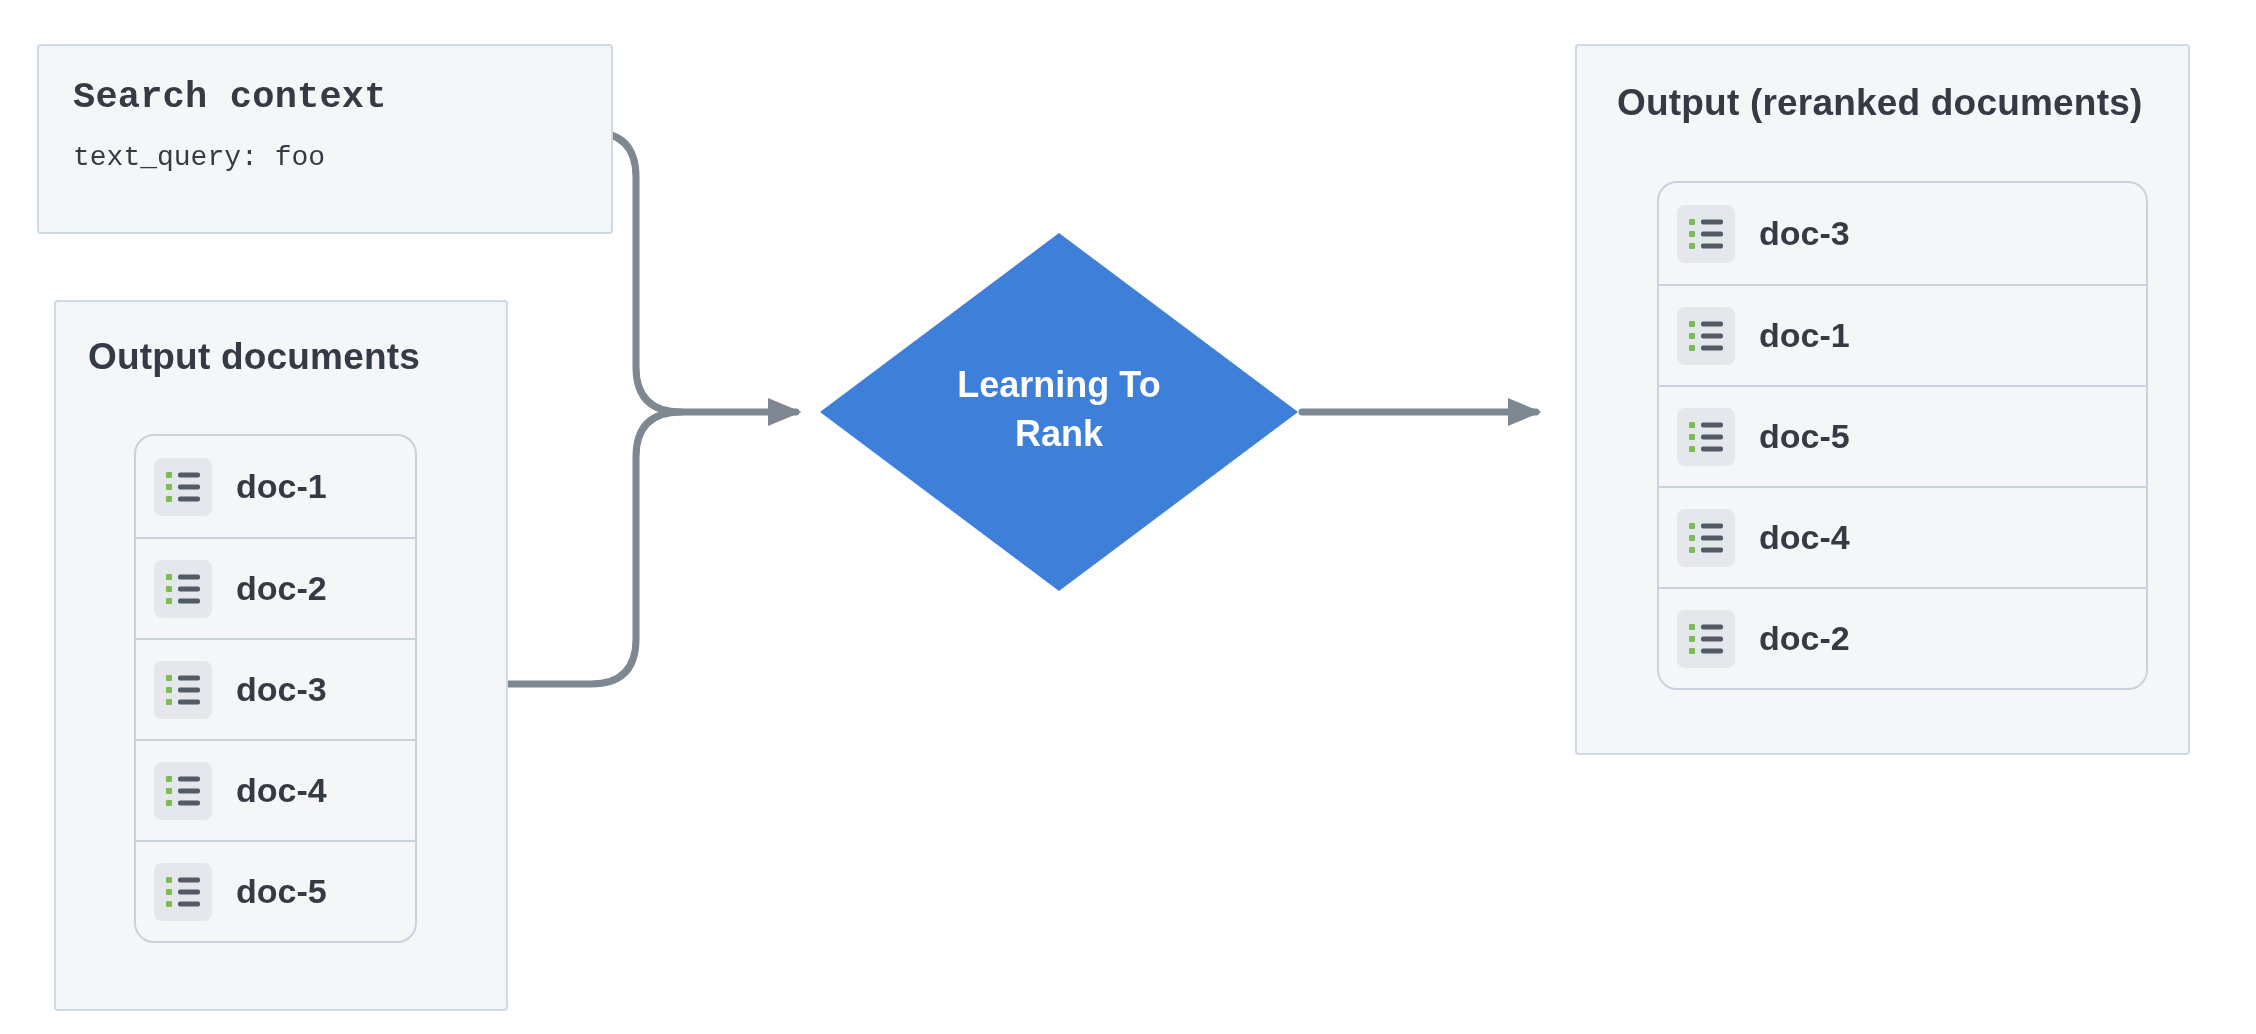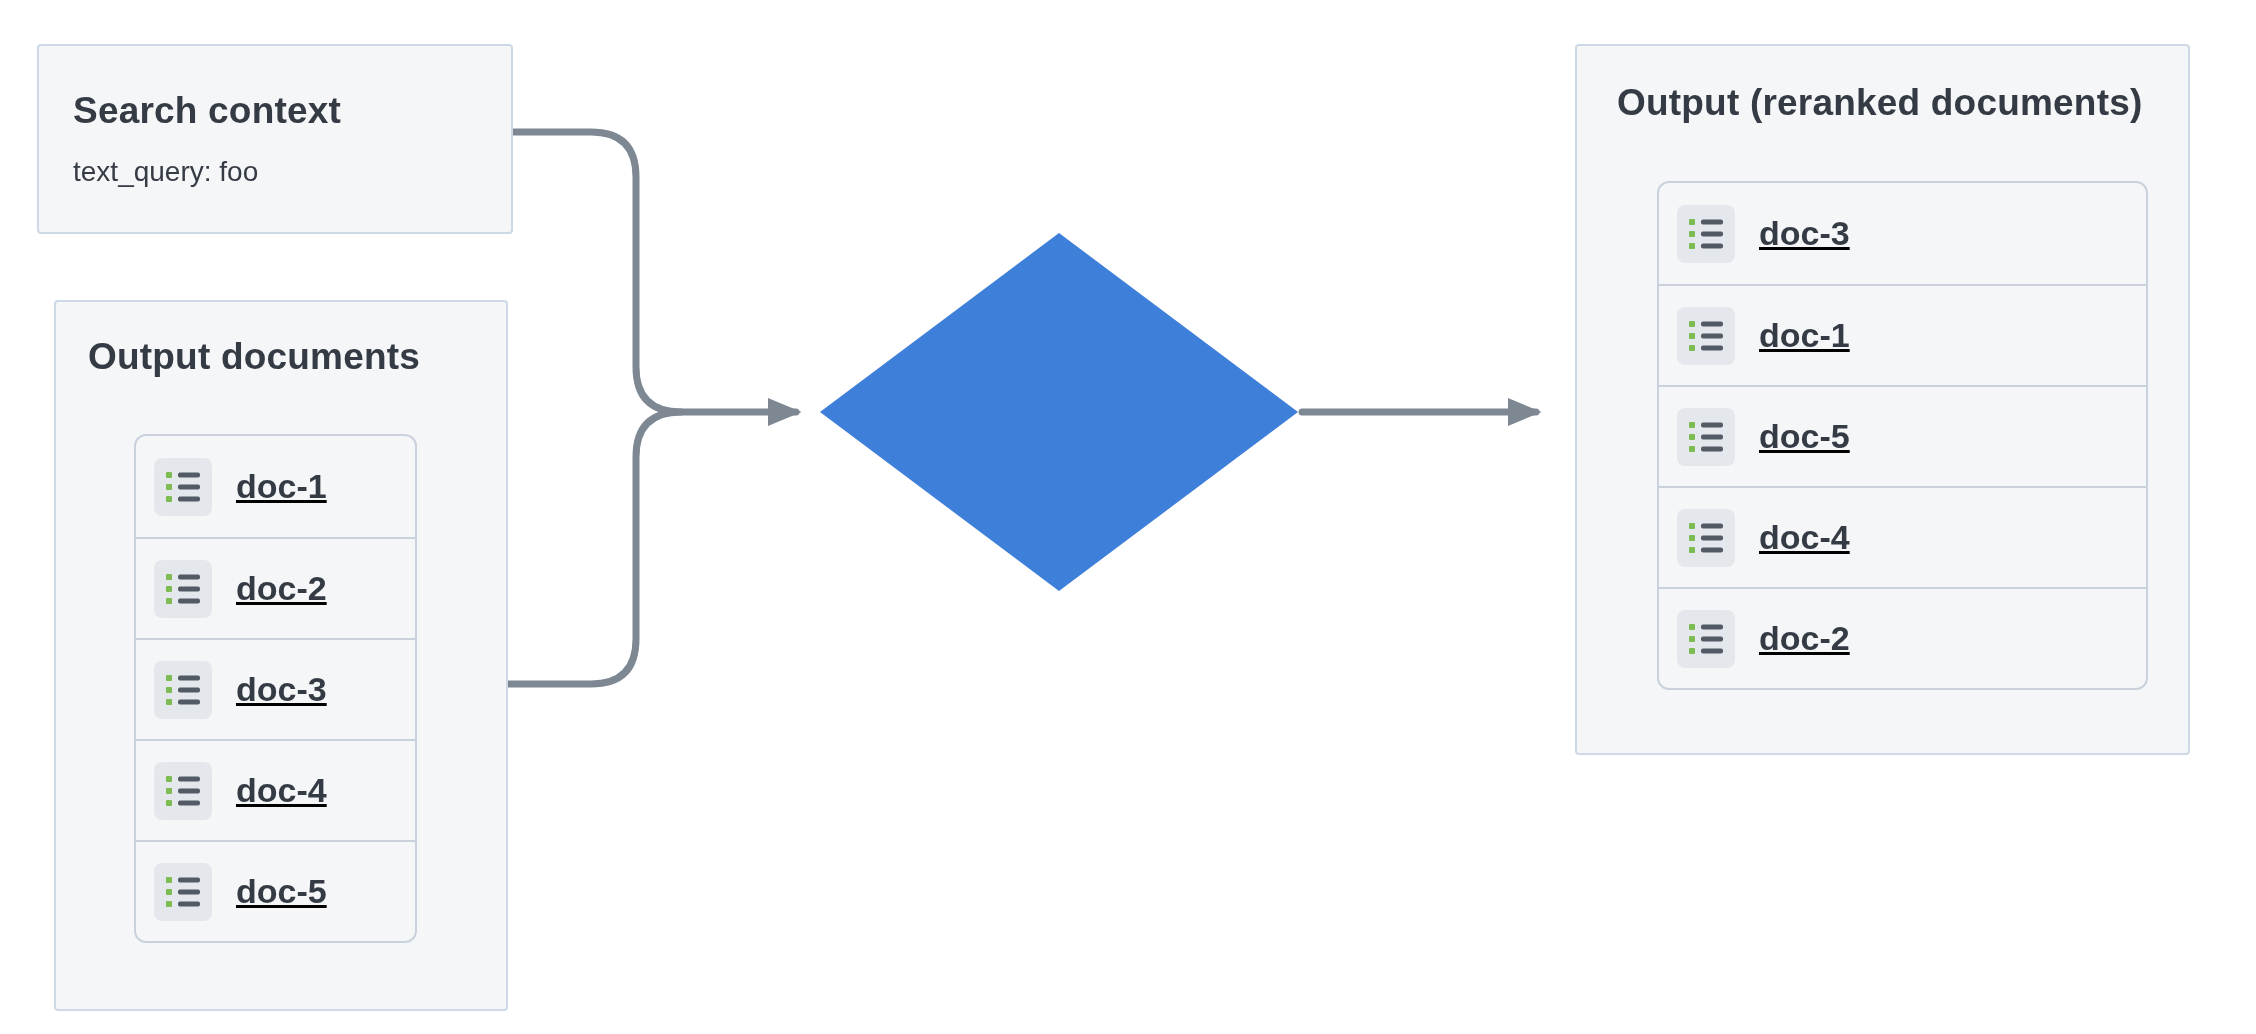--- a/index.html
+++ b/index.html
@@ -39,42 +39,41 @@
     box-sizing: border-box;
     z-index: 2;
   }
   .box-title {
     font-weight: bold;
     font-size: 37px;
     color: var(--text, #353b44);
     letter-spacing: 0.2px;
   }
 
-  .search-box { left: 37px; top: 44px; width: 476px; height: 190px; padding: 44px 34px; }
+  .search-box { left: 37px; top: 44px; width: 576px; height: 190px; padding: 30px 34px; font-family: Liberation Mono, monospace; }
   .search-box .box-title { margin: 0 0 24px 0; }
   .query-line {
     font-size: 28px;
     color: var(--text, #353b44);
   }
 
   .input-box { left: 54px; top: 300px; width: 454px; height: 711px; }
   .input-box .box-title { padding: 34px 0 0 32px; }
 
   .output-box { left: 1575px; top: 44px; width: 615px; height: 711px; }
   .output-box .box-title { padding: 36px 0 0 40px; }
 
   
   .doc-list {
     position: absolute;
     background: var(--panel-bg, #f5f6f8);
     border: 2px solid var(--list-border, #c9d2dc);
-    border-radius: 12px;
+    border-radius: 20px;
     box-sizing: border-box;
     overflow: hidden;
-    text-decoration: underline;
   }
   .input-box .doc-list { left: 78px; top: 132px; width: 283px; }
   .output-box .doc-list { left: 80px; top: 135px; width: 491px; }
 
   .doc-row {
     display: flex;
     align-items: center;
     gap: 24px;
     height: 101px;
     padding-left: 18px;
@@ -122,20 +121,21 @@
 
     <path class="arrow" d="M 513 132 H 591 Q 636 132 636 177 V 367 Q 636 412 681 412 H 796" marker-end="url(#ah)"></path>
 
     <path class="arrow" d="M 508 684 H 591 Q 636 684 636 639 V 457 Q 636 412 681 412"></path>
 
     <path class="arrow" d="M 1302 412 H 1536" marker-end="url(#ah)"></path>
 
     <polygon class="diamond-shape" points="820,412 1059,233 1298,412 1059,591"></polygon>
   </svg>
 
+  <div class="diamond-label">Learning To Rank</div>
 
   <div class="box search-box">
     <div class="box-title">Search context</div>
     <div class="query-line">text_query: foo</div>
   </div>
 
   <div class="box input-box">
     <div class="box-title">Output documents</div>
 
     <div class="doc-list">

